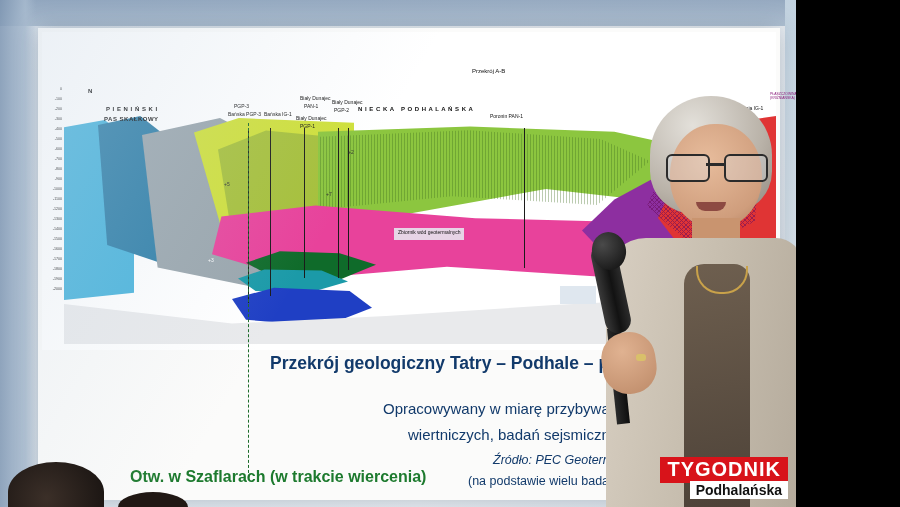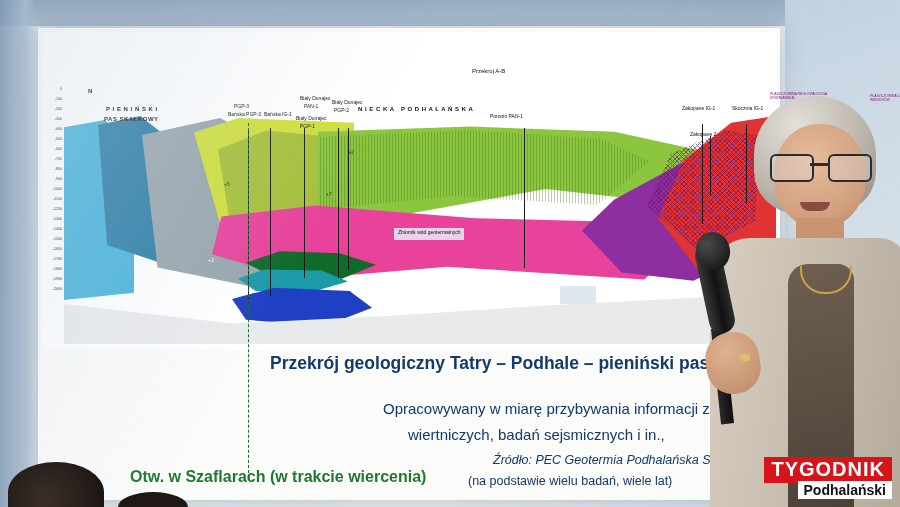--- a/index.html
+++ b/index.html
@@ -1,17 +1,17 @@
 <!DOCTYPE html>
 <html><head>
 <meta charset="utf-8">
 <style>
   html,body{margin:0;padding:0;background:#000;}
   body{width:900px;height:507px;overflow:hidden;font-family:"Liberation Sans",sans-serif;}
-  #scene{position:relative;width:900px;height:507px;overflow:hidden;
+  #scene{position:relative;width:796px;height:507px;overflow:hidden;
          background:linear-gradient(160deg,#9fb8cf 0%,#b6c9da 22%,#c9d8e4 45%,#d6e0e8 70%,#c2cfdb 100%);}
 
   
   #screen{position:absolute;left:0;top:0;width:785px;height:507px;
           background:linear-gradient(105deg,#cfdae6 0%,#dfe7ee 30%,#e7ecf1 60%,#d5dde6 100%);}
   #screen:before{content:"";position:absolute;left:0;top:0;right:0;bottom:0;
           background:linear-gradient(200deg,rgba(255,255,255,.35),rgba(255,255,255,0) 45%);}
   #screenTopBand{position:absolute;left:0;top:0;width:785px;height:26px;
           background:linear-gradient(180deg,#7a93b0,#9db2c8);opacity:.75;}
   #screenLeftBand{position:absolute;left:0;top:0;width:36px;height:507px;
@@ -255,16 +255,16 @@
     <div id="micHead"></div>
     <div id="hand"></div>
     <div id="ring"></div>
   </div>
 
   <div id="head2"></div>
   <div id="head3"></div>
 
   <div id="wm">
     <div id="wmTop">TYGODNIK</div>
-    <div id="wmBot">Podhalański</div>
+    <div id="wmBot">Podhalańska</div>
   </div>
 
 </div>
 
 </body></html>

